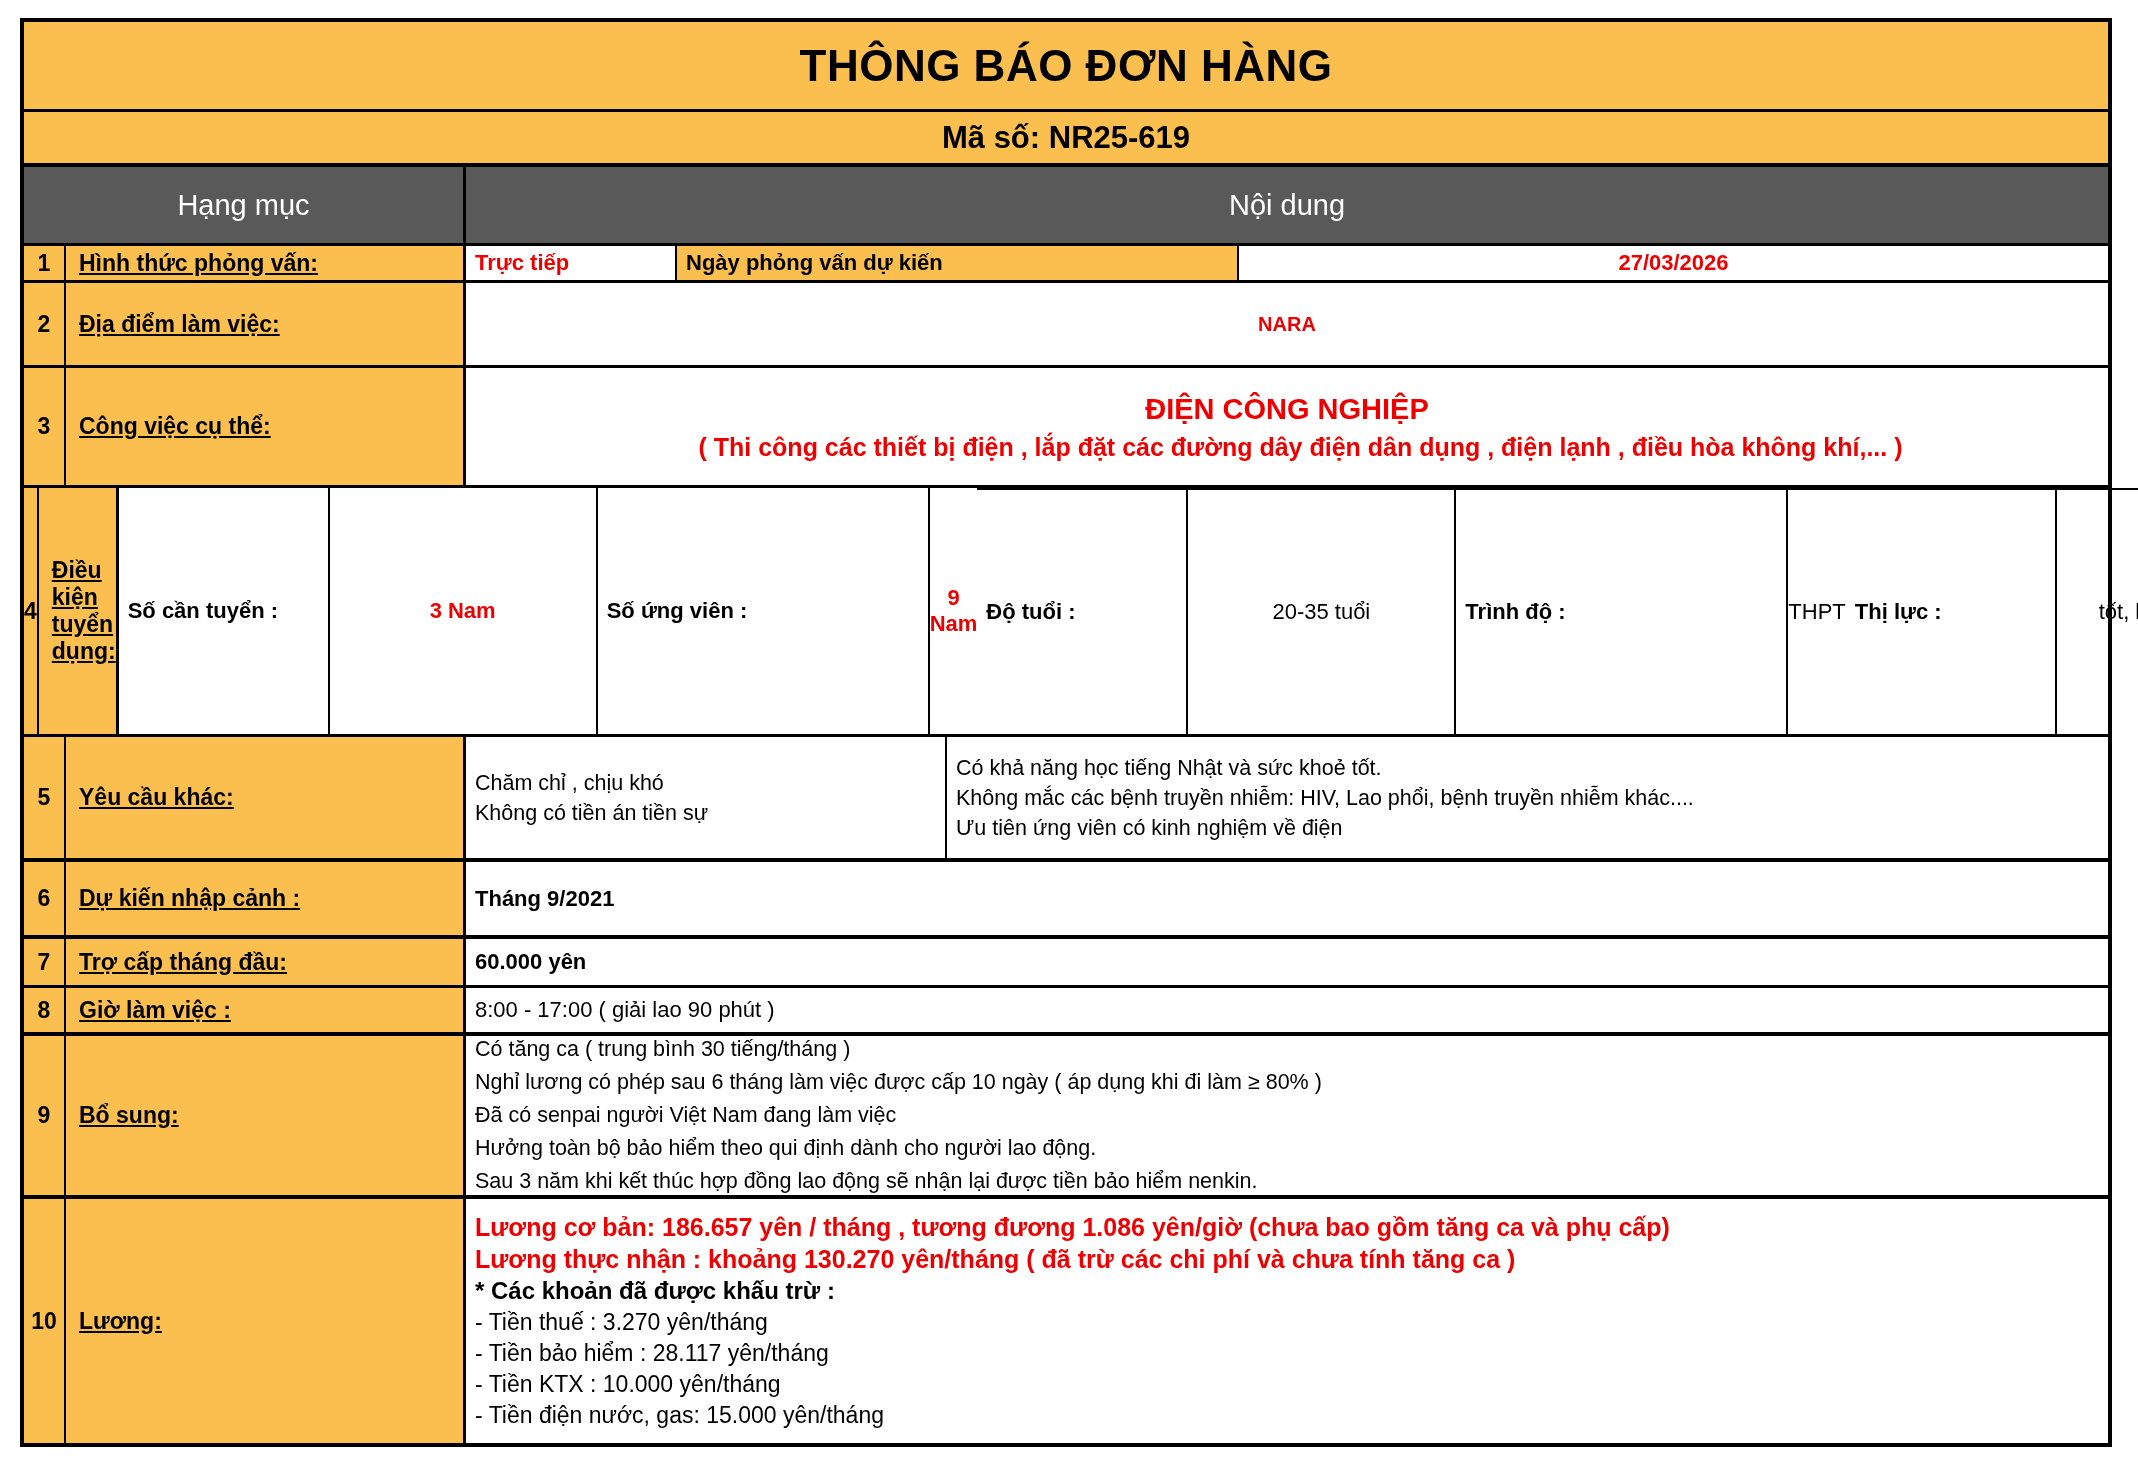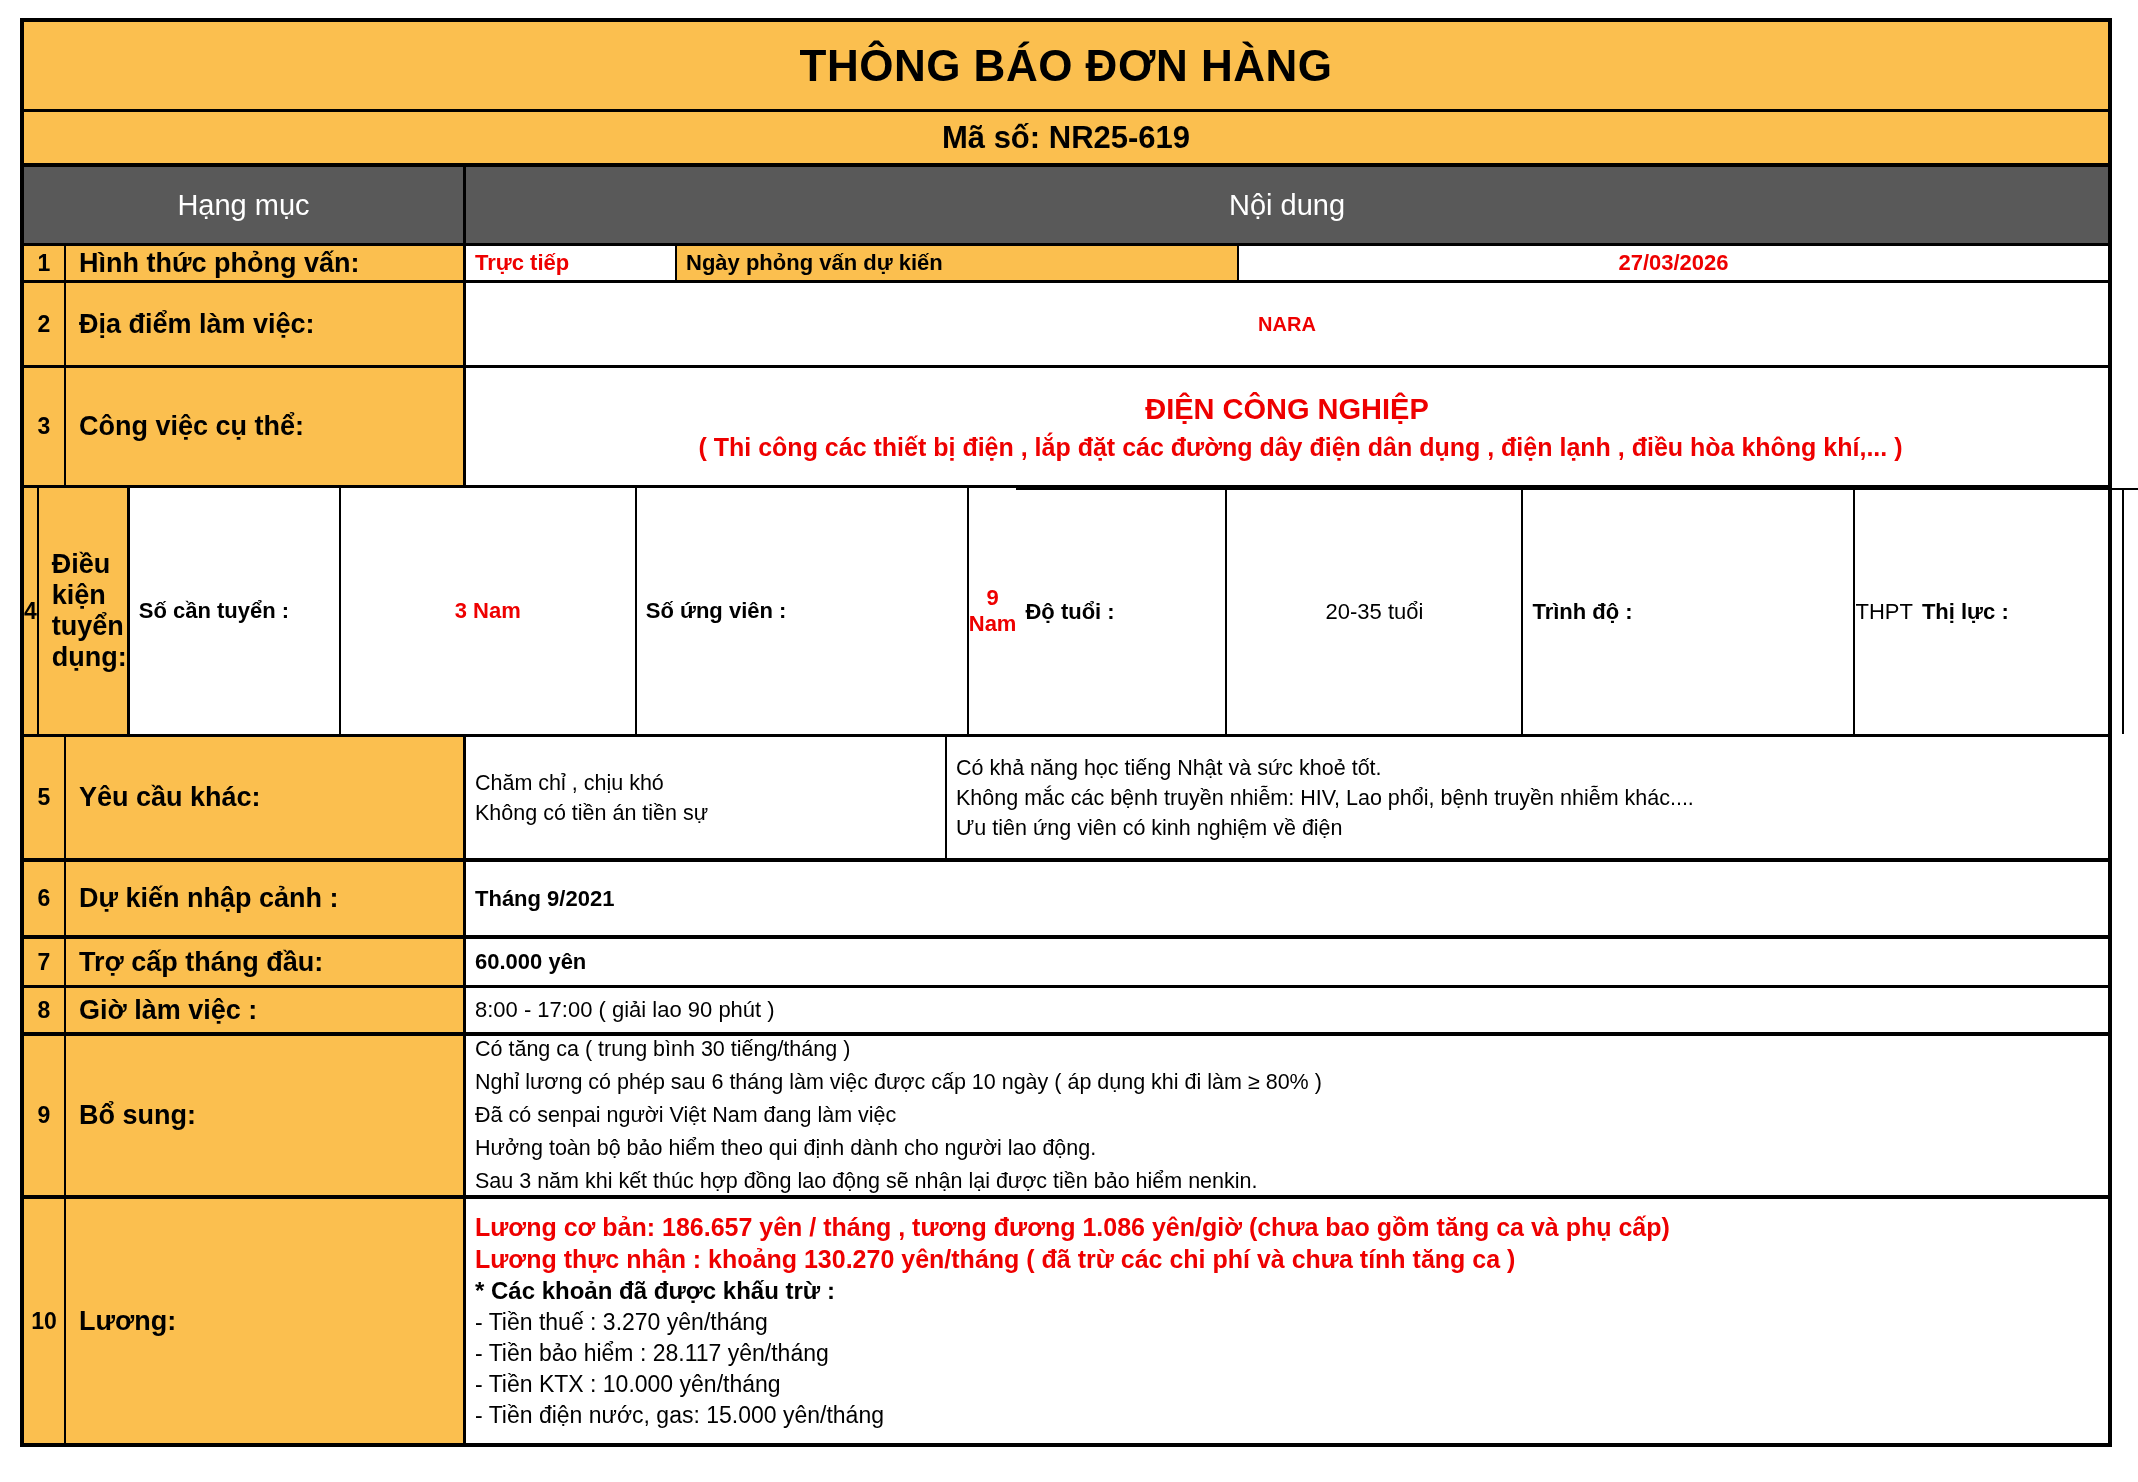--- a/index.html
+++ b/index.html
@@ -16,24 +16,24 @@
     font-size: 31px; font-weight: bold; }
   .trow { display: flex; width: 100%; border-bottom: 3px solid #000; background:#fff; }
   .trow:last-child { border-bottom: none; }
   .thead { height: 79px; background: var(--gray); color: #fff; font-weight: normal; font-size: 29px; }
   .thead .hcell { display:flex; align-items:center; justify-content:center; }
   .hcell-left { width: 442px; border-right: 3px solid #000; }
   .hcell-right { flex: 1; }
   .numcell { width: 42px; background: var(--orange); border-right: 2px solid #000;
     display:flex; align-items:center; justify-content:center; font-weight:bold; font-size:23px; }
   .labelcell { width: 400px; background: var(--orange); border-right: 3px solid #000;
-    display:flex; align-items:center; padding-left: 13px; font-weight:bold; font-size:27px; }
+    display:flex; align-items:center; padding-left: 13px; font-weight:bold; font-size:23px;text-decoration:underline; }
   .cell { display:flex; align-items:center; }
   .c-c { width: 211px; border-right: 2px solid #000; }
-  .c-d { width: 296px; border-right: 2px solid #000; }
+  .c-d { width: 268px; border-right: 2px solid #000; }
   .c-e { width: 332px; border-right: 2px solid #000000; }
   .c-f { flex: 1; }
   .c-de { width: 562px; border-right: 2px solid #000; }
   .c-cd { width: 481px; border-right: 2px solid #000; }
   .c-full { flex: 1; }
   .padL { padding-left: 9px; }
   .center { justify-content: center; text-align: center; }
   .bold { font-weight: bold; }
   .red { color: var(--red); }
   .fs22 { font-size: 22px; }

